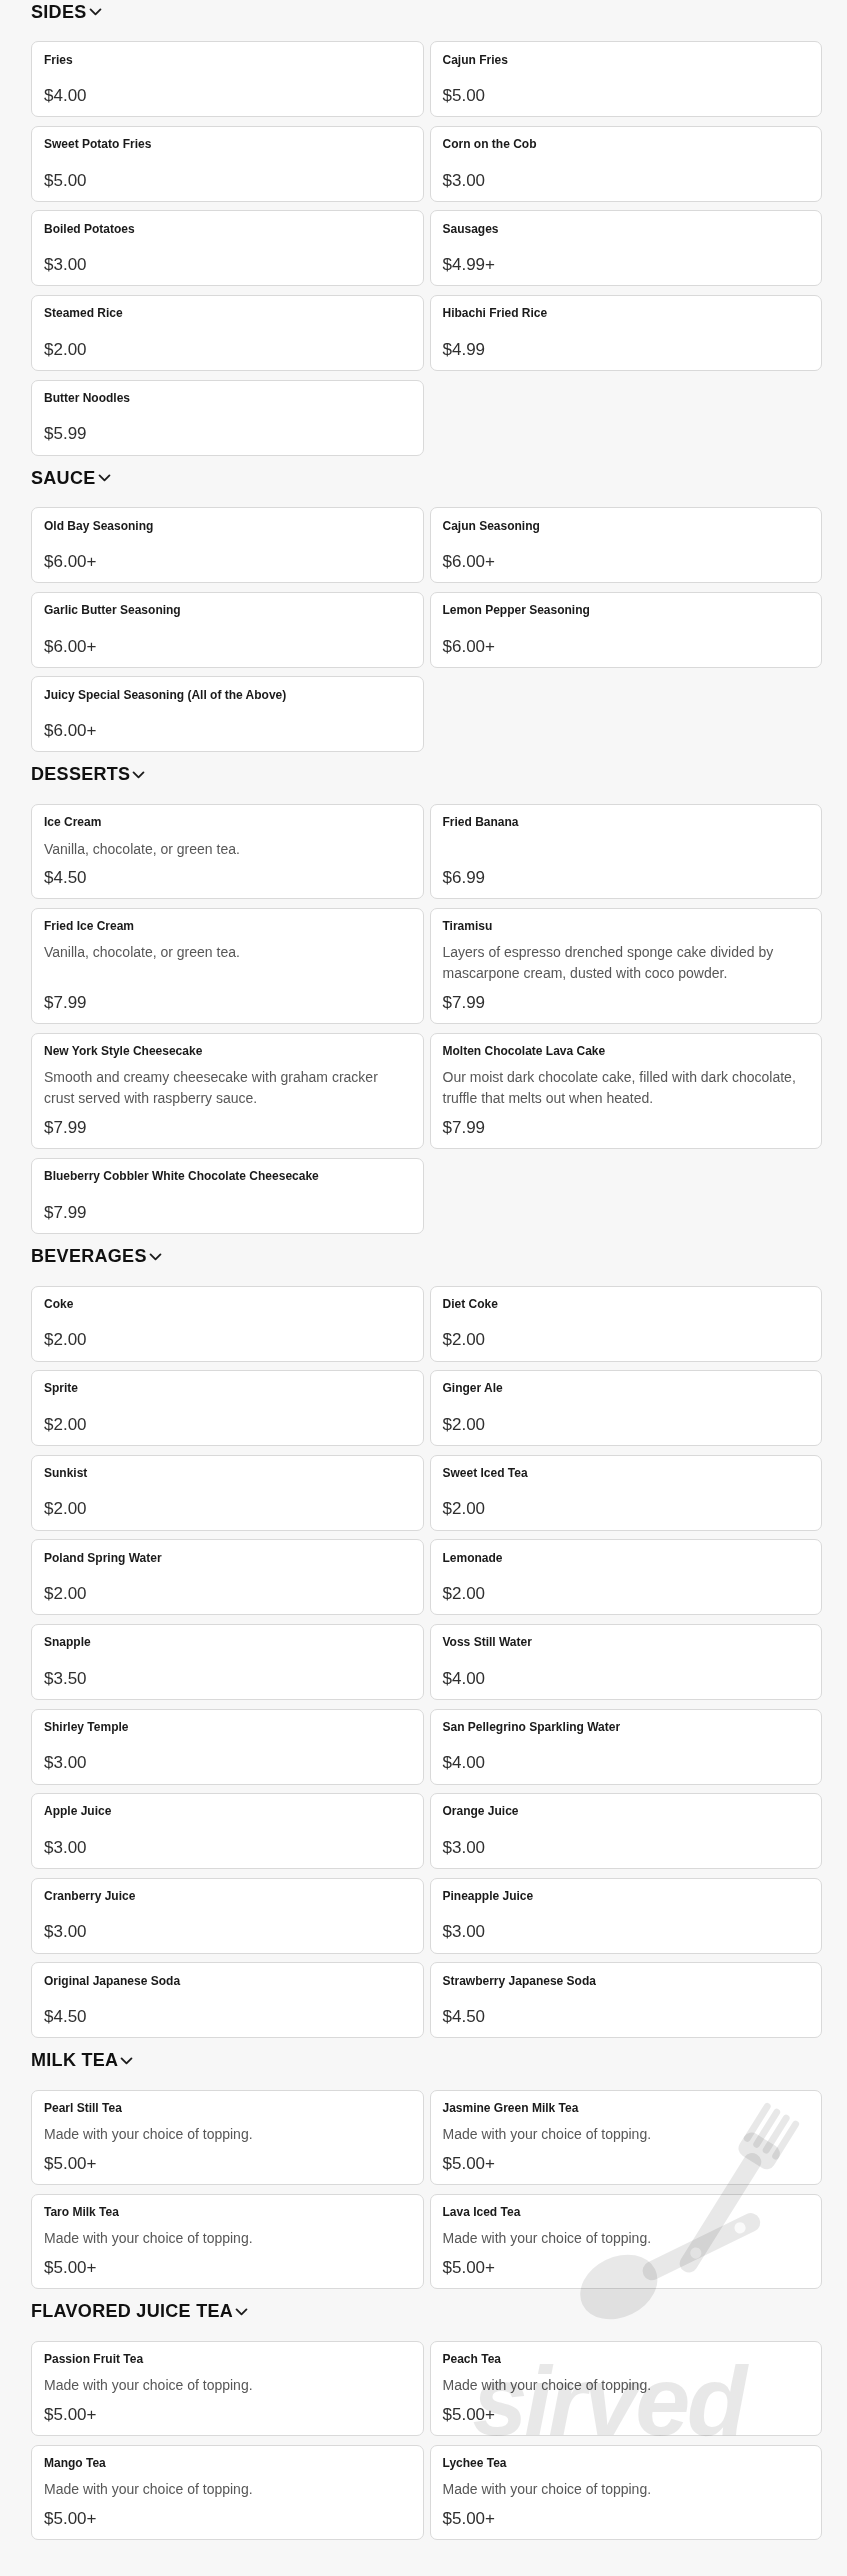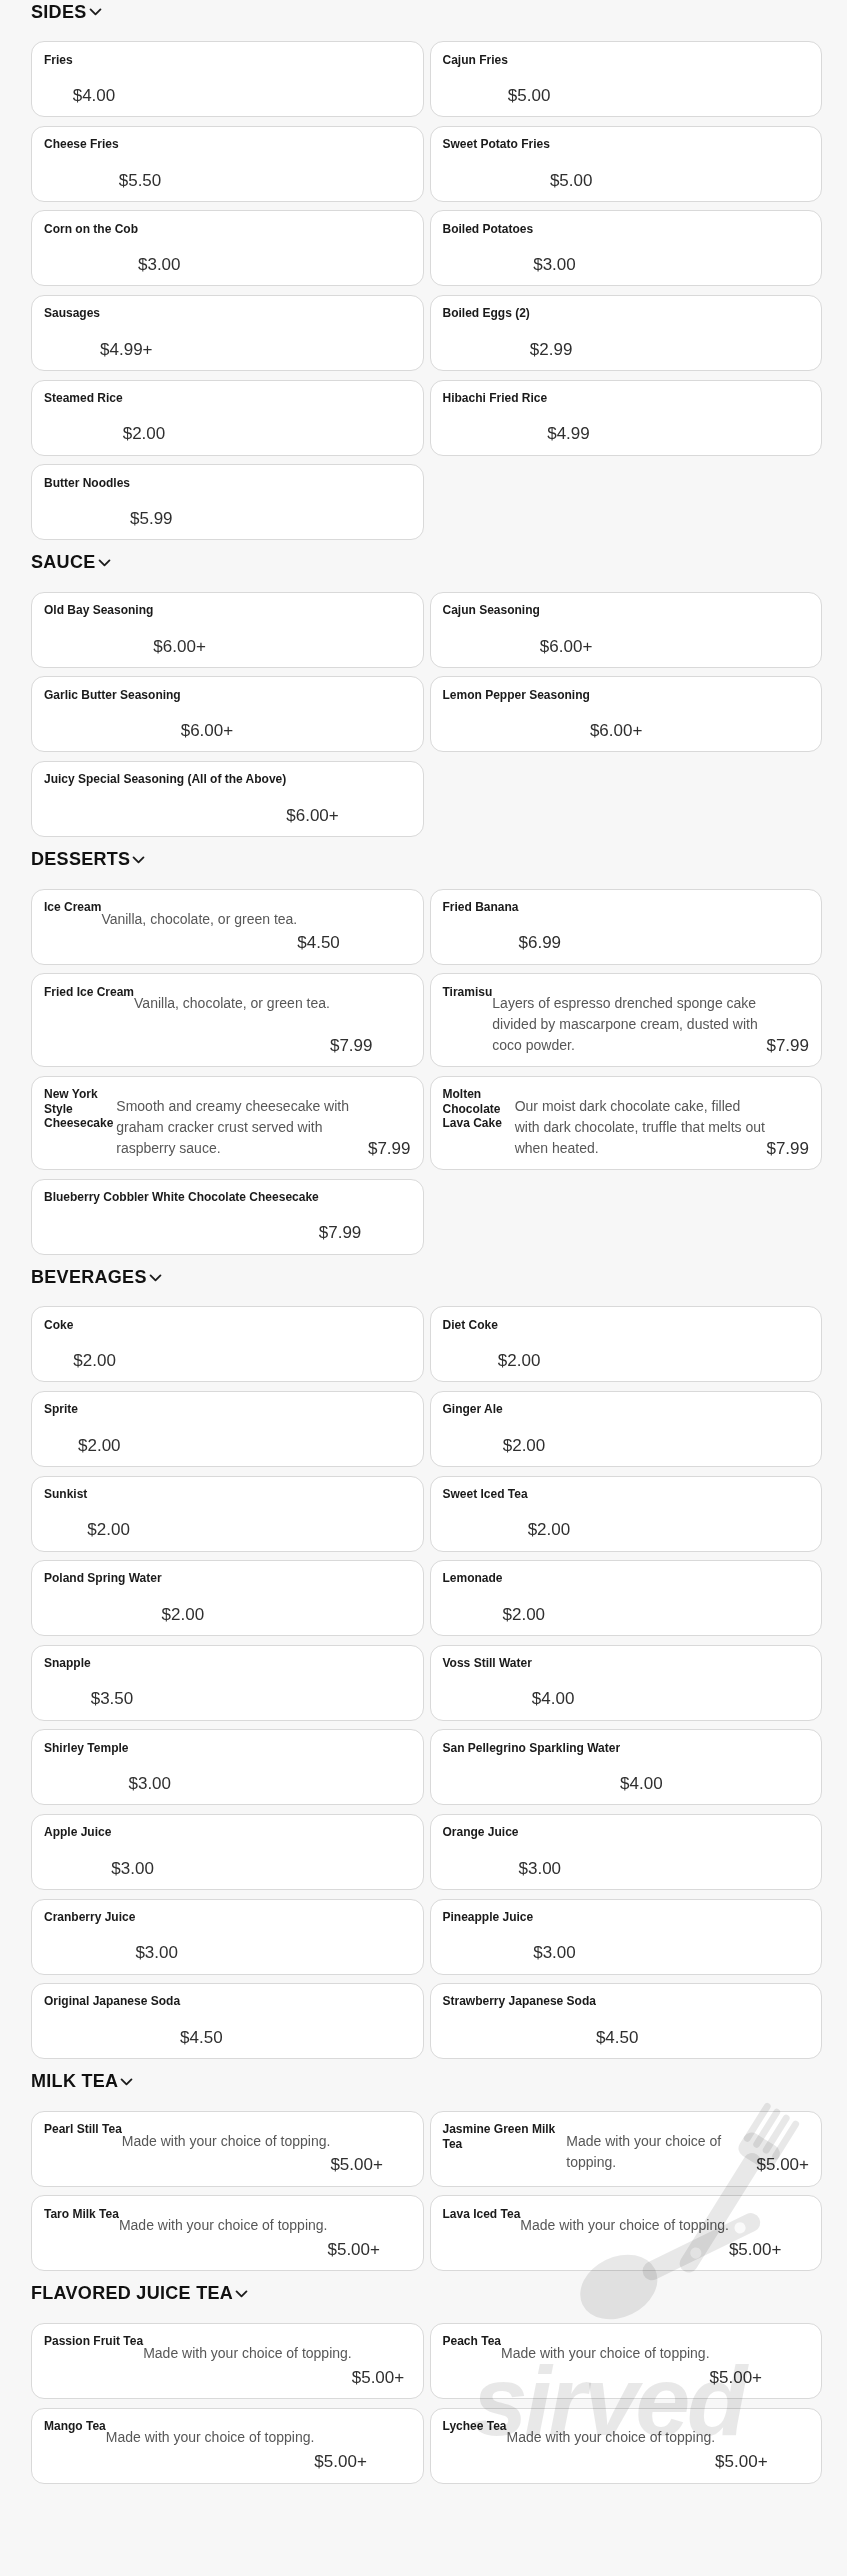--- a/index.html
+++ b/index.html
@@ -44,25 +44,25 @@
   .cards {
     display: grid;
     grid-template-columns: 1fr 1fr;
     column-gap: 6px;
     row-gap: 8.6px;
   }
   .card {
     box-sizing: border-box;
     background: #ffffff;
     border: 0.9px solid #d9d9d9;
-    border-radius: 13px;
+    border-radius: 7px;
     padding: 10.3px 12px;
     min-height: 76px;
     display: flex;
-    flex-direction: row;
+    flex-direction: column;
     cursor: pointer;
   }
   .item-name {
     margin: 0;
     font-size: 12px;
     line-height: 14.6px;
     font-weight: 700;
     color: #1a1a1a;
   }
   .item-desc {
@@ -119,25 +119,20 @@
 
     <div class="item-price">$4.00</div>
   </article>
 
   <article class="card">
     <h3 class="item-name">Cajun Fries</h3>
 
     <div class="item-price">$5.00</div>
   </article>
 
-  <article class="card">
-    <h3 class="item-name">Cheese Fries</h3>
-
-    <div class="item-price">$5.50</div>
-  </article>
 
   <article class="card">
     <h3 class="item-name">Sweet Potato Fries</h3>
 
     <div class="item-price">$5.00</div>
   </article>
 
   <article class="card">
     <h3 class="item-name">Corn on the Cob</h3>
 
@@ -149,25 +144,20 @@
 
     <div class="item-price">$3.00</div>
   </article>
 
   <article class="card">
     <h3 class="item-name">Sausages</h3>
 
     <div class="item-price">$4.99+</div>
   </article>
 
-  <article class="card">
-    <h3 class="item-name">Boiled Eggs (2)</h3>
-
-    <div class="item-price">$2.99</div>
-  </article>
 
   <article class="card">
     <h3 class="item-name">Steamed Rice</h3>
 
     <div class="item-price">$2.00</div>
   </article>
 
   <article class="card">
     <h3 class="item-name">Hibachi Fried Rice</h3>
 

